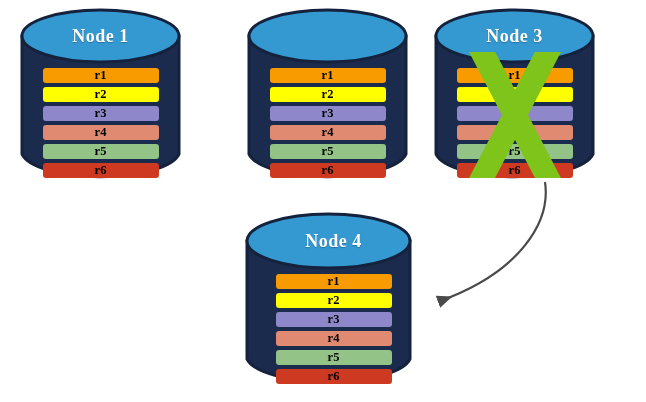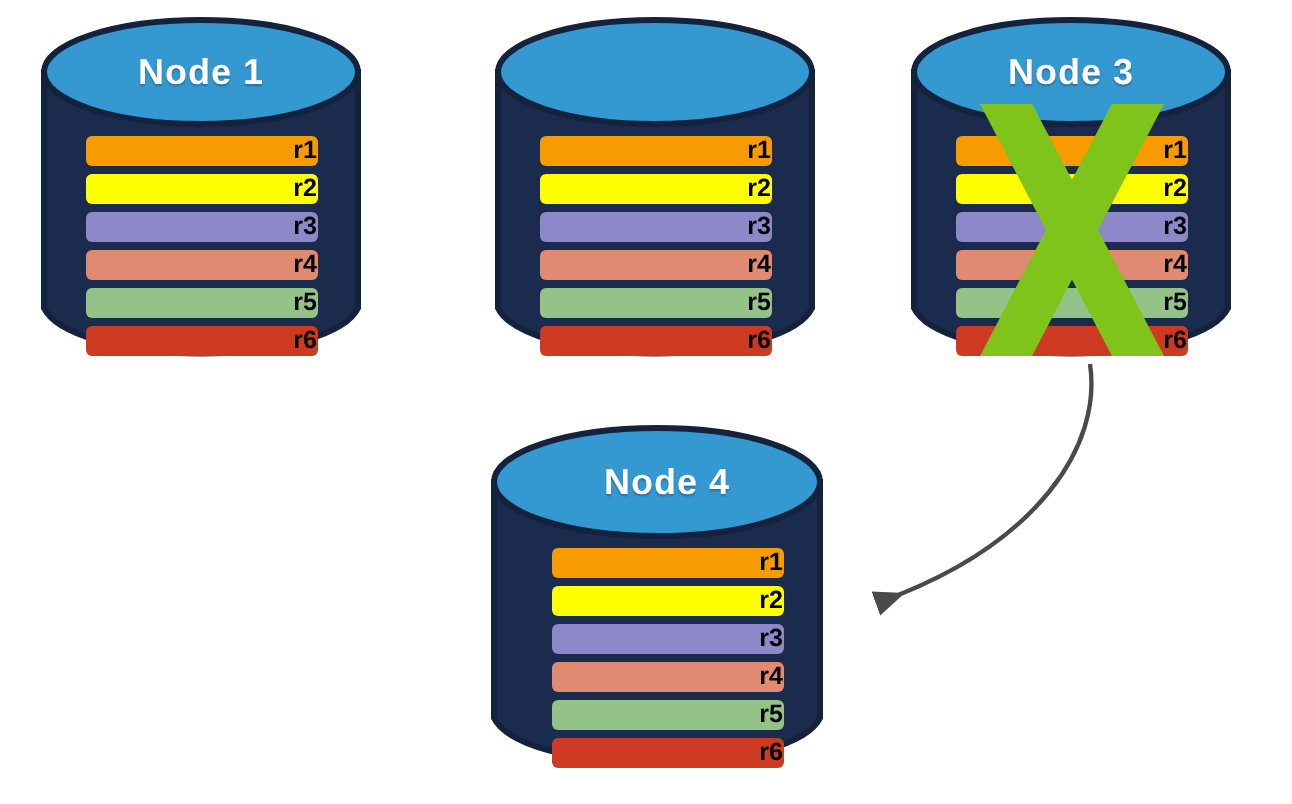--- a/index.html
+++ b/index.html
@@ -6,21 +6,21 @@
     margin: 0;
     padding: 0;
     background: #ffffff;
   }
   #canvas {
     position: relative;
     width: 646px;
     height: 402px;
     background: #ffffff;
     overflow: hidden;
-    font-family: Liberation Sans, sans-serif;
+    font-family: Liberation Serif, serif;
   }
 
   
   .node {
     position: absolute;
   }
   .cyl-svg {
     position: absolute;
     left: 0;
     top: 0;
@@ -42,21 +42,21 @@
     position: absolute;
     left: 0;
     width: 100%;
     display: flex;
     flex-direction: column;
     align-items: center;
   }
   .row-bar {
     position: relative;
     border-radius: 3px;
-    text-align: right;
+    text-align: center;
     color: #000000;
     font-weight: bold;
     font-size: 12.5px;
     line-height: 15px;
     height: 15px;
     box-sizing: border-box;
   }
 
   
   .xmark {
@@ -103,21 +103,21 @@
     <div class="rows" style="top:60px;">
         <div class="row-bar" style="background: rgb(247, 155, 0); width: 116px; margin-bottom: 4px;"><span>r1</span></div>
         <div class="row-bar" style="background: rgb(255, 255, 0); width: 116px; margin-bottom: 4px;"><span>r2</span></div>
         <div class="row-bar" style="background: rgb(142, 135, 201); width: 116px; margin-bottom: 4px;"><span>r3</span></div>
         <div class="row-bar" style="background: rgb(224, 138, 114); width: 116px; margin-bottom: 4px;"><span>r4</span></div>
         <div class="row-bar" style="background: rgb(147, 195, 135); width: 116px; margin-bottom: 4px;"><span>r5</span></div>
         <div class="row-bar" style="background: rgb(205, 58, 33); width: 116px; margin-bottom: 0px;"><span>r6</span></div>
       </div>
   </div>
 
-  <div class="node" id="node-3-el" style="left:455px; top:8px; width:161px; height:174px;">
+  <div class="node" id="node-3-el" style="left:434px; top:8px; width:161px; height:174px;">
     <svg class="cyl-svg" width="161" height="174" viewBox="0 0 161 174">
       <path d="M2,28 L2,146 A 79.5 27 0 0 0 159,146 L159,28 Z" fill="#1B2B4D" stroke="#15223D" stroke-width="3"></path>
       <ellipse cx="80.5" cy="28" rx="78.5" ry="26" fill="#3498D1" stroke="#15223D" stroke-width="3"></ellipse>
     </svg>
     <div class="node-title" style="top:18px;">Node  3</div>
     <div class="rows" style="top:60px;">
         <div class="row-bar" style="background: rgb(247, 155, 0); width: 116px; margin-bottom: 4px;"><span>r1</span></div>
         <div class="row-bar" style="background: rgb(255, 255, 0); width: 116px; margin-bottom: 4px;"><span>r2</span></div>
         <div class="row-bar" style="background: rgb(142, 135, 201); width: 116px; margin-bottom: 4px;"><span>r3</span></div>
         <div class="row-bar" style="background: rgb(224, 138, 114); width: 116px; margin-bottom: 4px;"><span>r4</span></div>

